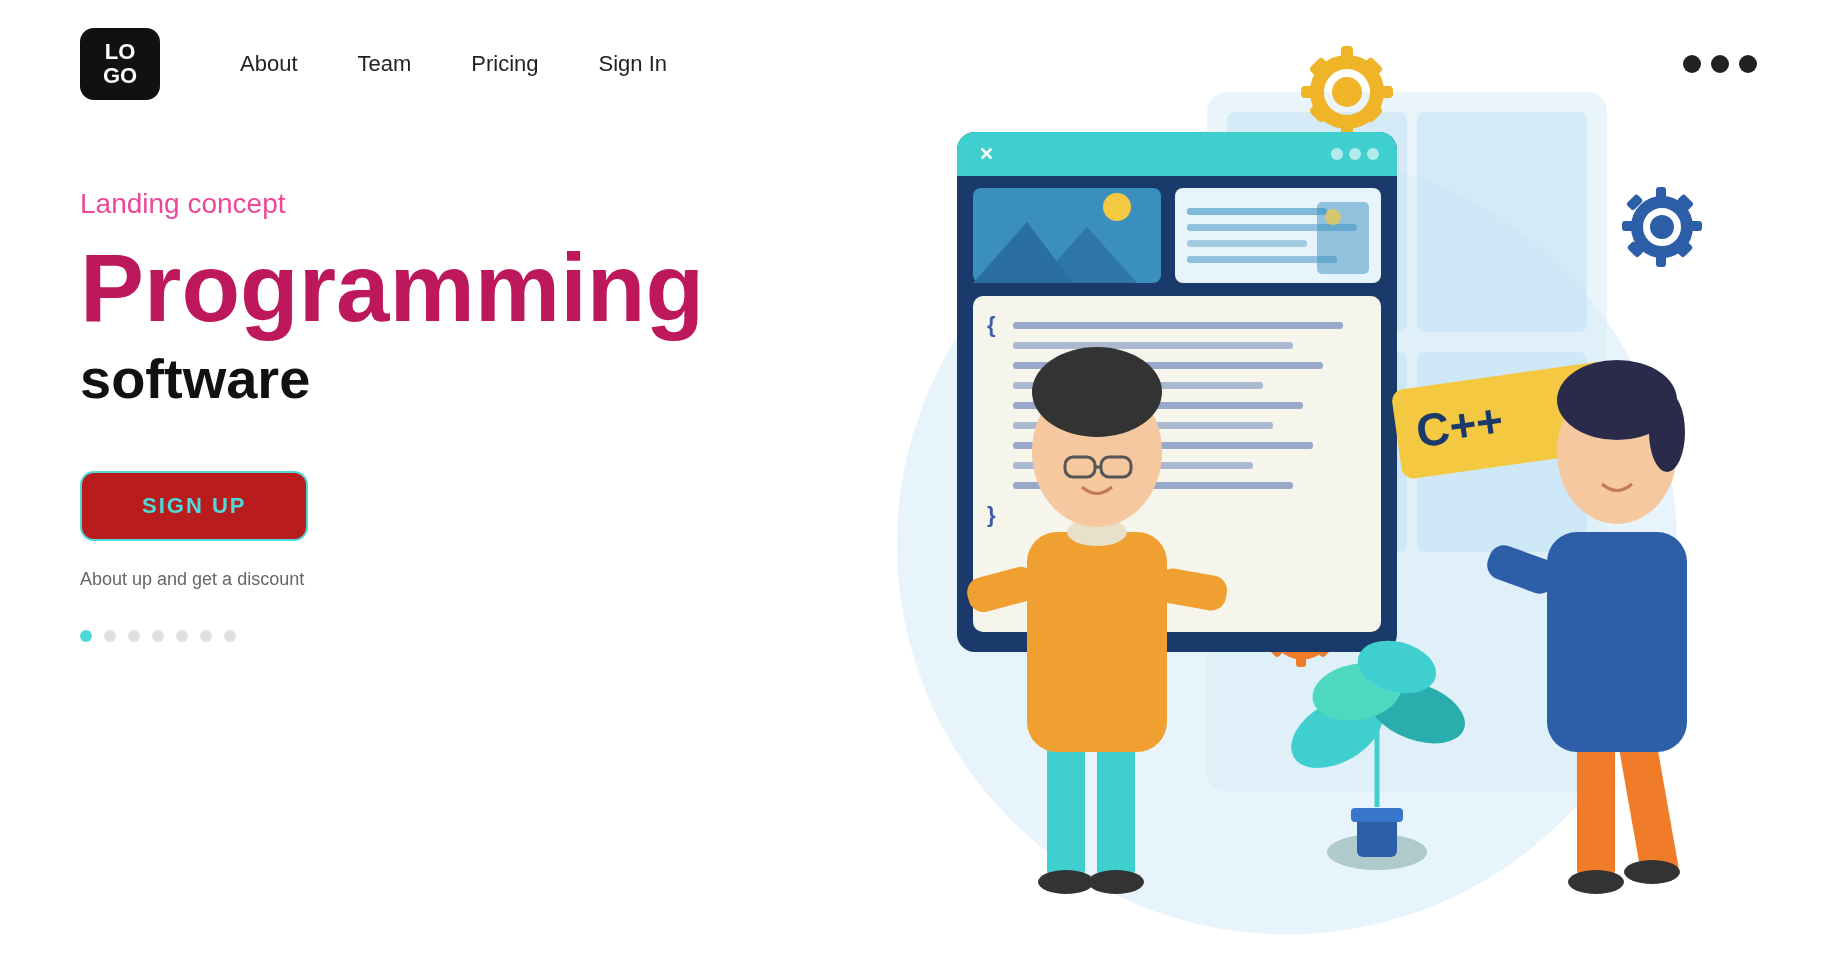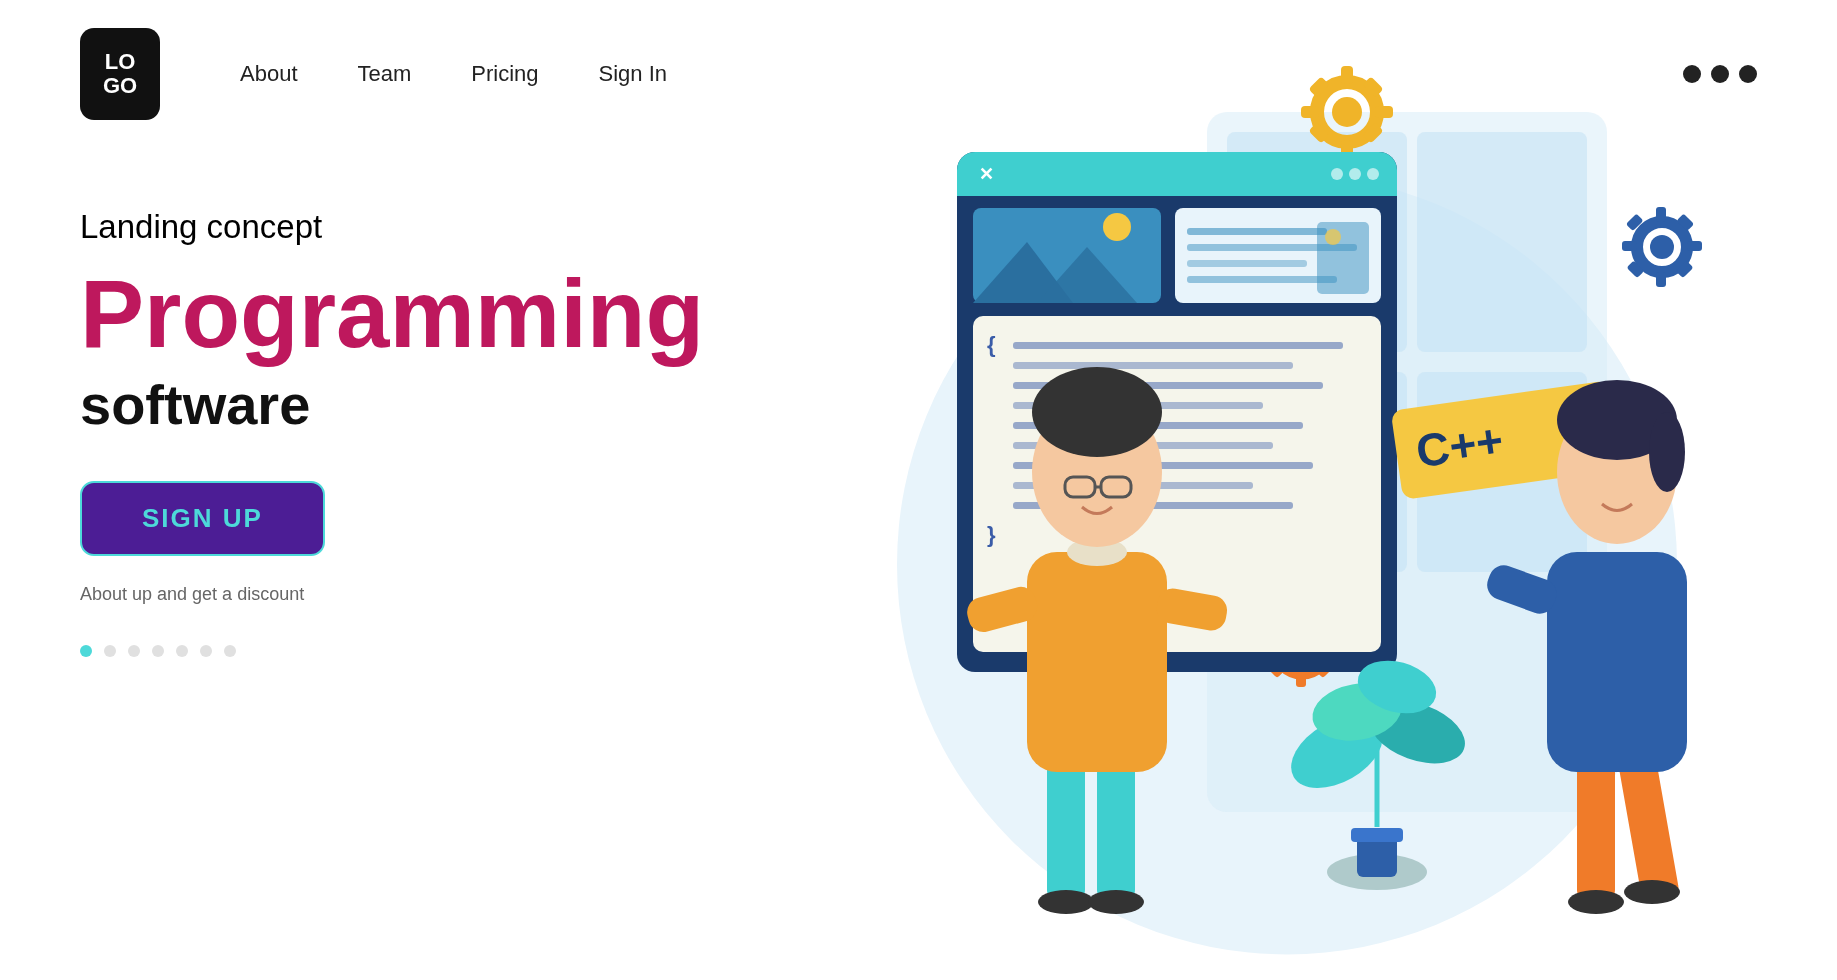--- a/index.html
+++ b/index.html
@@ -15,21 +15,21 @@
     
     .header {
       display: flex;
       align-items: center;
       padding: 28px 80px;
       position: relative;
       z-index: 10;
     }
     .logo-box {
       width: 80px;
-      height: 92px;
+      height: 72px;
       background: #111;
       border-radius: 14px;
       display: flex;
       align-items: center;
       justify-content: center;
       color: #fff;
       font-size: 22px;
       font-weight: 900;
       line-height: 1.1;
       text-align: center;
@@ -69,52 +69,51 @@
     }
 
     
     .hero-left {
       width: 580px;
       padding-top: 40px;
       flex-shrink: 0;
       z-index: 5;
     }
     .subtitle {
-      color: #000000;
-      font-size: 33px;
+      color: #ec4899;
+      font-size: 28px;
       font-weight: 400;
       margin-bottom: 20px;
     }
     .main-title {
       font-size: 96px;
       font-weight: 900;
       color: #be185d;
       line-height: 1;
       margin-bottom: 10px;
     }
     .main-title-sub {
       font-size: 56px;
       font-weight: 700;
       color: #111;
-      margin-bottom: 24px;
+      margin-bottom: 60px;
     }
     .signup-btn {
       display: inline-block;
       border: 2.5px solid #4dd9d9;
       border-radius: 14px;
       padding: 20px 60px;
       color: #4dd9d9;
-      font-size: 26px;
+      font-size: 22px;
       font-weight: 700;
       letter-spacing: 2px;
       text-transform: uppercase;
-      background: #4c1d95;
+      background: #b91c1c;
       cursor: pointer;
       margin-bottom: 28px;
-      margin-top: 20px;
     }
     .discount-text {
       font-size: 18px;
       color: #666;
       margin-bottom: 40px;
     }
     .dots-row {
       display: flex;
       gap: 12px;
       align-items: center;

